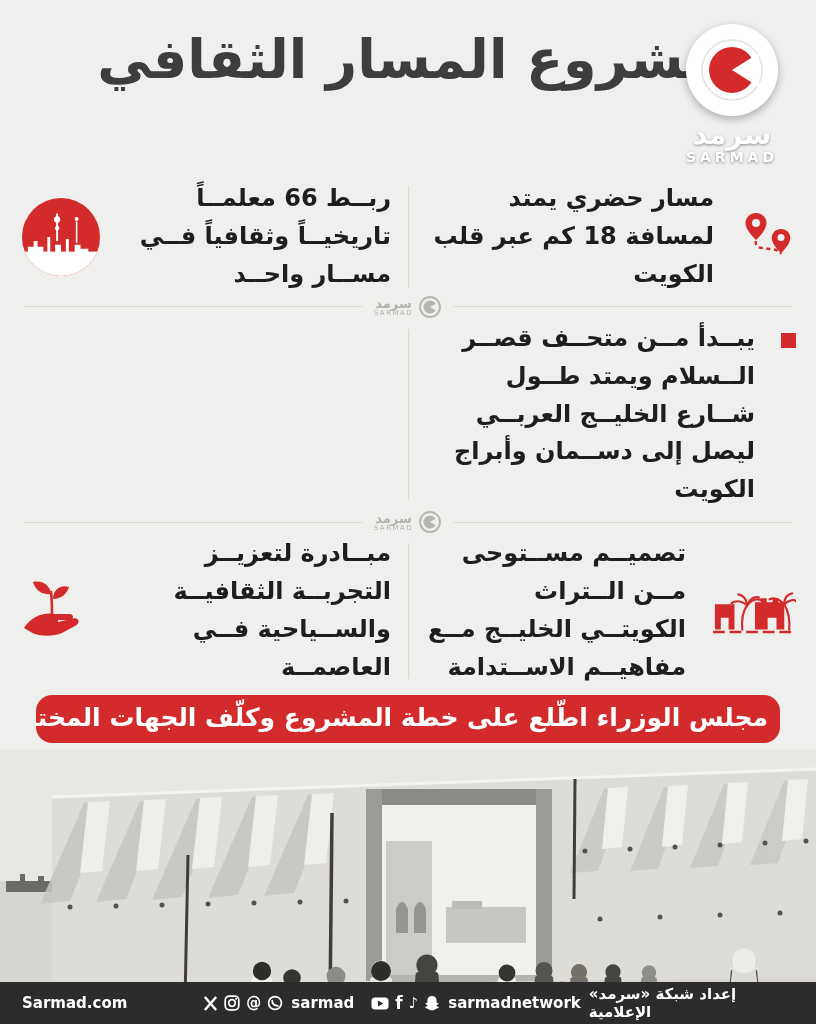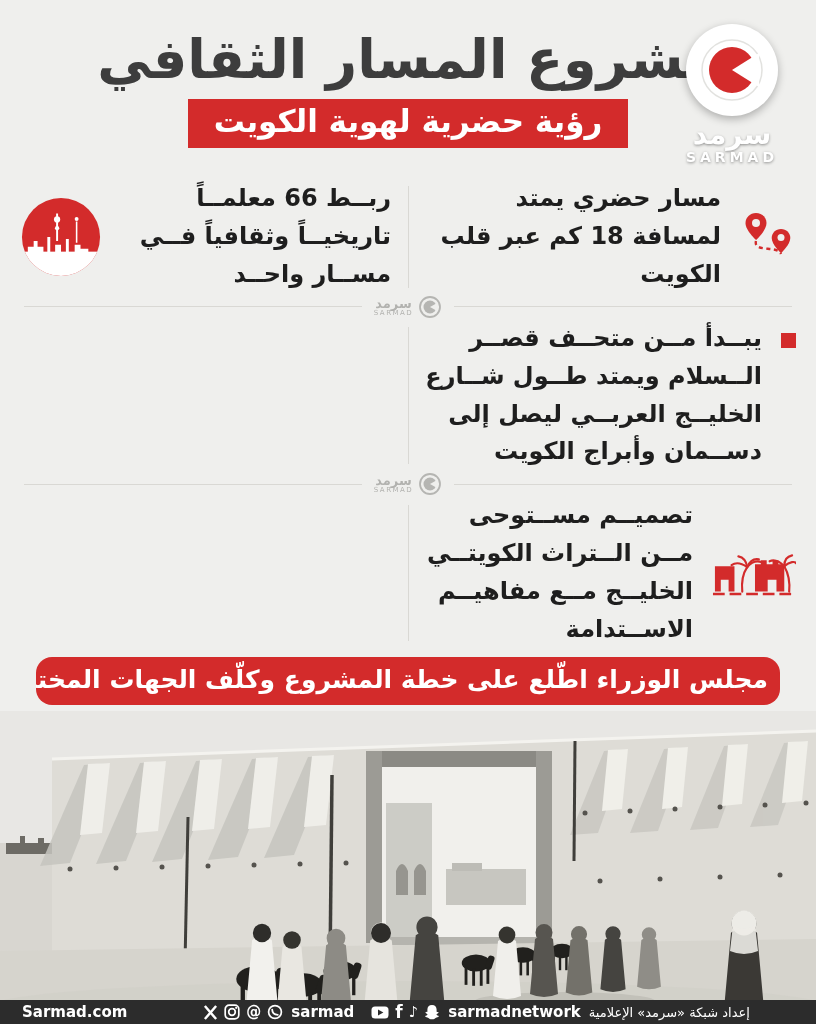--- a/index.html
+++ b/index.html
@@ -28,21 +28,21 @@
   .logo-ar{color:#fff;font-weight:bold;font-size:28px;line-height:1.05;margin-top:4px;
     text-shadow:0 1px 3px rgba(0,0,0,.4);}
   .logo-en{color:#fff;font-weight:bold;font-size:14px;letter-spacing:4px;
     text-shadow:0 1px 3px rgba(0,0,0,.4);}
   
   .facts{padding:0 20px;}
   .fact-row{display:grid;grid-template-columns:1fr 34px 1fr;direction:rtl;align-items:center;}
   .r1{min-height:104px}.r2{min-height:136px}.r3{min-height:150px}
   .vsep{width:1px;height:90%;margin:auto;background:#d9d8d4;}
   .cell{
-    display:flex;align-items:center;gap:19px;direction:rtl;
+    display:flex;align-items:center;gap:26px;direction:rtl;
     color:#1e1e1e;font-weight:bold;font-size:24px;line-height:1.58;
   }
   .cell p{margin:0;flex:1;text-align:right;}
   .cell .bullet-sq{
     width:15px;height:15px;background:#d32b2b;flex:0 0 auto;
     align-self:flex-start;margin-top:13px;
   }
   .cell .icon{flex:0 0 auto;display:flex;align-items:center;justify-content:center;}
   
   .h-divider{display:flex;align-items:center;height:26px;margin:0 4px;gap:12px;}
@@ -55,47 +55,46 @@
   .decision-banner{
     margin:8px 36px 0;background:#d32b2b;border-radius:16px;
     color:#fff;text-align:center;direction:rtl;
     font-size:25px;font-weight:bold;padding:8px 12px 11px;white-space:nowrap;overflow:hidden;
   }
   
   .photo{margin:6px 0 0;height:312px;}
   .photo svg{display:block;}
   
   .footer{
-    position:absolute;bottom:0;left:0;right:0;height:24px;background:#2c2c2c;
+    position:absolute;bottom:0;left:0;right:0;height:42px;background:#2c2c2c;
     display:flex;align-items:center;color:#fff;padding:8px 22px;box-sizing:border-box;
   }
   .footer-site{font-size:15px;font-weight:bold;width:190px;}
   .footer-center{flex:1;display:flex;align-items:center;justify-content:center;gap:9px;}
   .icon-row{display:flex;align-items:center;gap:6px;}
   .handle{font-size:15px;font-weight:bold;margin:0 8px 0 2px;}
   .glyph-icon{font-size:15px;font-weight:bold;line-height:1;}
-  .footer-credit{width:215px;text-align:left;direction:rtl;font-size:13px;font-weight:normal;}
+  .footer-credit{width:215px;text-align:left;direction:rtl;font-size:15px;font-weight:bold;}
 </style>
 </head>
 <body>
 
 <div class="header">
   <div class="logo">
     <div class="logo-disc">
       <svg width="68" height="68" viewBox="0 0 68 68">
         <circle cx="34" cy="34" r="30" fill="#ffffff" stroke="#e2e2df" stroke-width="1.5"></circle>
         <circle cx="34" cy="34" r="23" fill="#d32b2b"></circle>
         <polygon points="34,34 61,17 61,51" fill="#ffffff"></polygon>
       </svg>
     </div>
     <div class="logo-ar">سرمد</div>
     <div class="logo-en">SARMAD</div>
   </div>
   <h1 class="page-title">مشروع المسار الثقافي</h1>
-  <div class="subtitle-badge">رؤية حضرية لهوية الكويت</div>
 </div>
 
 <div class="facts">
 
   <div class="fact-row r1">
     <div class="cell">
       <span class="icon">
         <svg width="56" height="56" viewBox="0 0 56 56">
           <g fill="#d32b2b">
             <path d="M16 4c-6 0-10.5 4.5-10.5 10 0 7.6 10.5 17 10.5 17s10.5-9.4 10.5-17c0-5.5-4.5-10-10.5-10z"></path>
@@ -191,20 +190,33 @@
             <path d="M74 24 c-6 -6 -11 -7 -15 -5"></path>
             <path d="M74 24 c0 -7 3 -10 8 -11"></path>
             <path d="M74 24 c6 -5 11 -5 12 -3"></path>
           </g>
           <line x1="1" y1="52.5" x2="85" y2="52.5" stroke="#d32b2b" stroke-width="2.6" stroke-dasharray="12 5"></line>
         </svg>
       </span>
       <p>تصميــم مســتوحى مــن الــتراث الكويتــي الخليــج مــع مفاهيــم الاســتدامة</p>
     </div>
     <div class="vsep"></div>
+    <div class="cell">
+      <p>مبــادرة لتعزيــز التجربــة الثقافيــة والســياحية فــي العاصمــة</p>
+      <span class="icon">
+        <svg width="66" height="66" viewBox="0 0 66 66">
+          <g fill="#d32b2b">
+            <path d="M31 16 C22 17 15 12 13 4 C22 2 30 7 31 16 Z"></path>
+            <path d="M33 21 C41 21 47 16 49 9 C41 6 33 11 33 21 Z"></path>
+            <path d="M4 50 C11 39 23 34 34 36 L50 36 C54 36 54 42 50 42 L38 42 L38 44 L53 40.5 C59 39 61 45 55 48 L42 55 C32 59 18 59 9 53 Z"></path>
+          </g>
+          <path d="M32 38 C32 30 32 22 31 14" fill="none" stroke="#d32b2b" stroke-width="2.6" stroke-linecap="round"></path>
+        </svg>
+      </span>
+    </div>
   </div>
 </div>
 
 <div class="decision-banner">مجلس الوزراء اطّلع على خطة المشروع وكلّف الجهات المختصة بالتنفيذ</div>
 
 <figure class="photo" style="margin:6px 0 0;">
   <svg width="816" height="312" viewBox="0 0 816 312" preserveAspectRatio="none">
     <defs>
       <path id="fig" d="M0 -42 a8.5 8.5 0 0 1 0 17 a8.5 8.5 0 0 1 0 -17 M-9 -27 Q0 -34 9 -27 L14 28 Q0 34 -14 28 Z"></path>
       <g id="goat">

